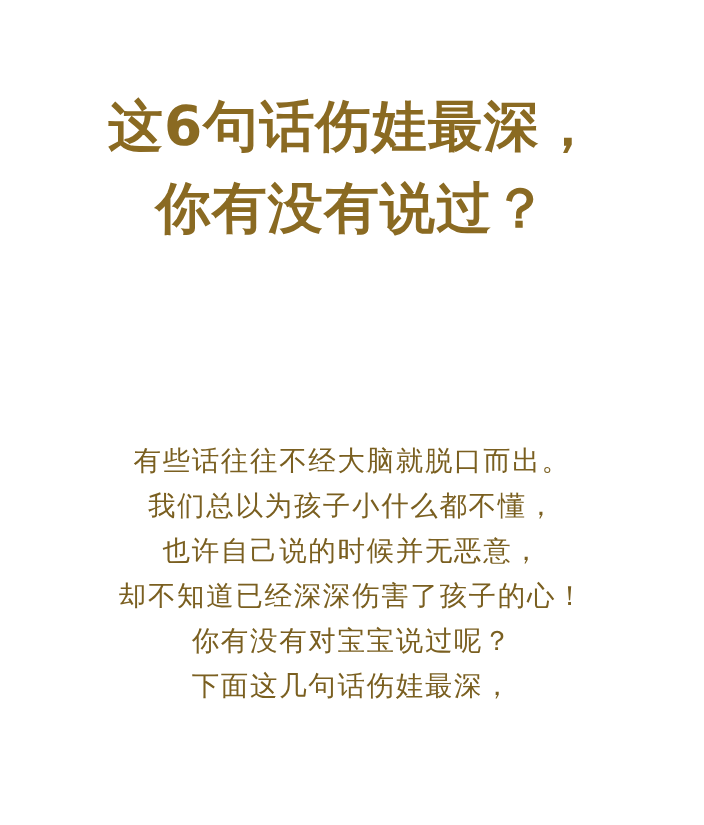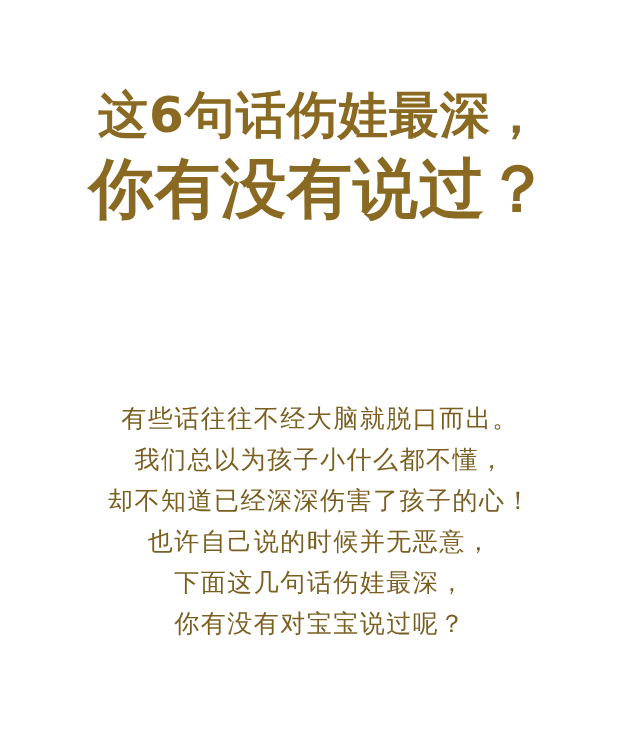--- a/index.html
+++ b/index.html
@@ -32,21 +32,21 @@
     display: block;
     font-family: "DejaVu Sans", "Liberation Sans", sans-serif;
     font-weight: bold;
     font-size: 50px;
     line-height: 74px;
     letter-spacing: 1px;
     color: #8a6a22;
     white-space: nowrap;
   }
   .title-line.line2 {
-    font-size: 65px;
+    font-size: 50px;
   }
   .body-block {
     position: absolute;
     top: 398px;
     left: 0;
     width: 640px;
     text-align: center;
     color: #7a5f20;
   }
   .body-line {
@@ -66,19 +66,19 @@
 <div class="poster">
 
   <div class="title-block">
     <span class="title-line line1">这6句话伤娃最深，</span>
     <span class="title-line line2">你有没有说过？</span>
   </div>
 
   <div class="body-block">
     <span class="body-line">有些话往往不经大脑就脱口而出。</span>
     <span class="body-line">我们总以为孩子小什么都不懂，</span>
+    <span class="body-line">也许自己说的时候并无恶意，</span>
     <span class="body-line">却不知道已经深深伤害了孩子的心！</span>
-    <span class="body-line">也许自己说的时候并无恶意，</span>
+    <span class="body-line">你有没有对宝宝说过呢？</span>
     <span class="body-line">下面这几句话伤娃最深，</span>
-    <span class="body-line">你有没有对宝宝说过呢？</span>
   </div>
 
 </div>
 
 </body></html>

